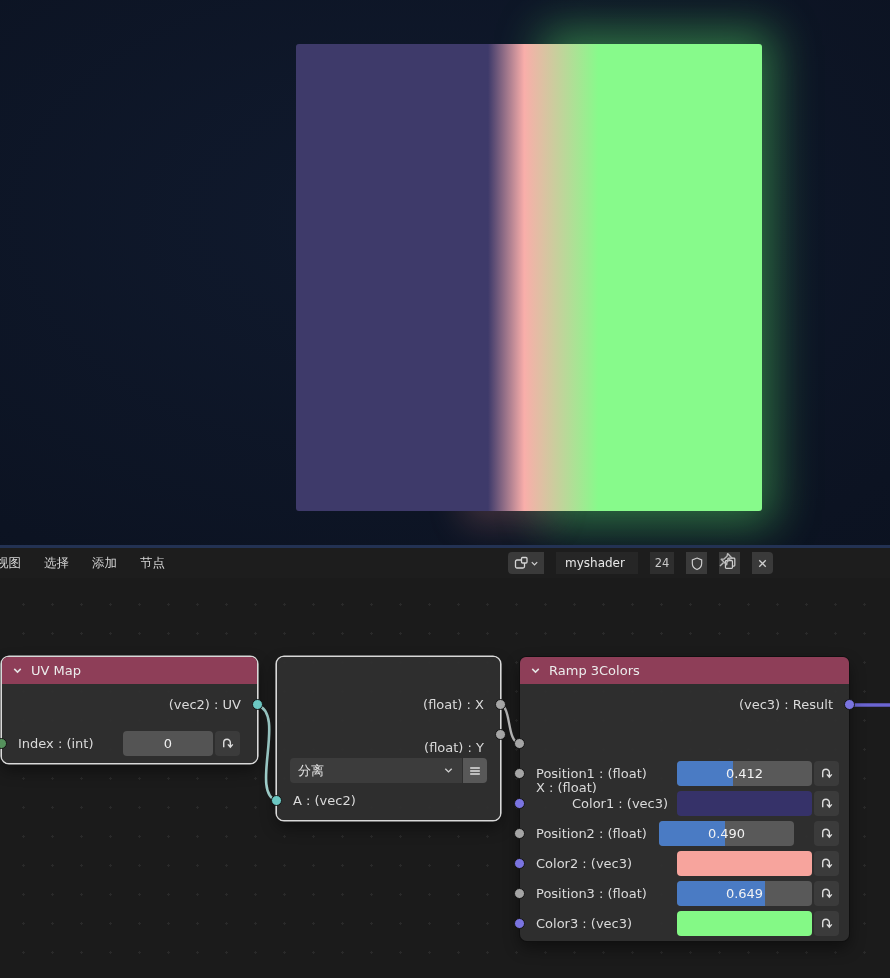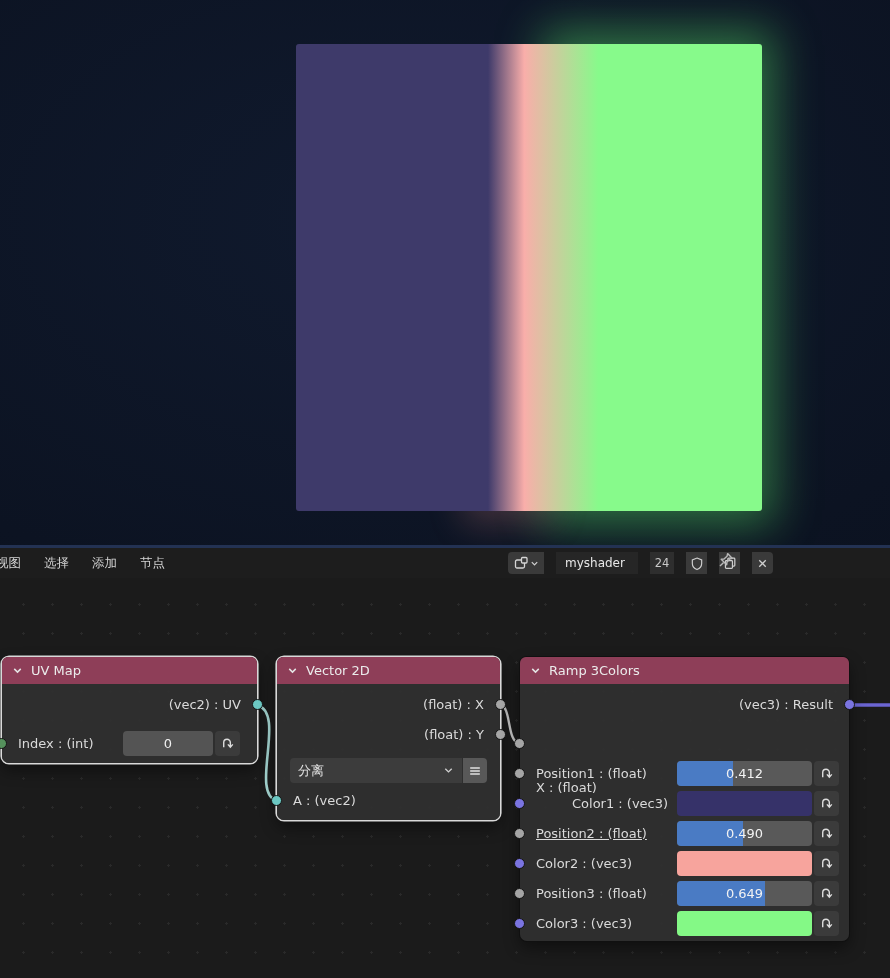--- a/index.html
+++ b/index.html
@@ -151,29 +151,23 @@
     <span class="socket left" style="top:81px; background:#55915c;"></span>
     <div class="intfield" style="left:121px; top:74px; width:90px;">0</div>
     <div class="resetbtn" style="left:213px; top:74px;">
       <svg width="17" height="17" viewBox="0 0 18 18">
         <path d="M5 13 V8 a3.5 3.5 0 0 1 7 0 v4.5 M9.4 9.9 L12 12.9 L14.6 9.9" fill="none" stroke="#dcdcdc" stroke-width="1.5"></path>
       </svg>
     </div>
   </div>
 
   <div class="node selected" style="left:277px; top:657px; width:223px; height:163px;">
-    <div class="node-header">
-      <svg width="13" height="13" viewBox="0 0 16 16">
-        <polyline points="4,6 8,10 12,6" fill="none" stroke="#e4e4e4" stroke-width="1.8"></polyline>
-      </svg>
-      <span>Vector 2D</span>
-    </div>
     <span class="out-label" style="top:40px;">(float) : X</span>
     <span class="socket right" style="top:42px; background:#a5a5a5;"></span>
-    <span class="out-label" style="top:70px;margin-left:44px;">(float) : Y</span>
+    <span class="out-label" style="top:83px;margin-left:44px;">(float) : Y</span>
     <span class="socket right" style="top:72px; background:#a5a5a5;"></span>
 
     <div class="dropdown" style="left:13px; top:101px; width:172px;">
       <span class="dd-label">分离</span>
       <svg width="11" height="11" viewBox="0 0 12 12">
         <polyline points="2.5,4 6,7.5 9.5,4" fill="none" stroke="#cfcfcf" stroke-width="1.5"></polyline>
       </svg>
     </div>
     <div class="hamburger" style="left:186px; top:101px; width:24px;">
       <svg width="14" height="14" viewBox="0 0 16 16">
@@ -212,23 +206,23 @@
 
     <span class="in-label" style="top:139px;margin-left:36px;">Color1 : (vec3)</span>
     <span class="socket left" style="top:141px; background:#7a74e0;"></span>
     <div class="swatch" style="left: 157px; top: 134px; width: 135px; background: rgb(54, 50, 105);"></div>
     <div class="resetbtn" style="left:294px; top:134px;">
       <svg width="17" height="17" viewBox="0 0 18 18">
         <path d="M5 13 V8 a3.5 3.5 0 0 1 7 0 v4.5 M9.4 9.9 L12 12.9 L14.6 9.9" fill="none" stroke="#dcdcdc" stroke-width="1.5"></path>
       </svg>
     </div>
 
-    <span class="in-label" style="top:169px;text-decoration:underline;">Position2 : (float)</span>
+    <span class="in-label" style="top:169px;">Position2 : (float)</span>
     <span class="socket left" style="top:171px; background:#a5a5a5;"></span>
-    <div class="slider" style="left:157px; top:164px; width:135px;">
+    <div class="slider" style="left:139px; top:164px; width:135px;">
       <div class="fill" style="width: 49%;"></div>
       <div class="val">0.490</div>
     </div>
     <div class="resetbtn" style="left:294px; top:164px;">
       <svg width="17" height="17" viewBox="0 0 18 18">
         <path d="M5 13 V8 a3.5 3.5 0 0 1 7 0 v4.5 M9.4 9.9 L12 12.9 L14.6 9.9" fill="none" stroke="#dcdcdc" stroke-width="1.5"></path>
       </svg>
     </div>
 
     <span class="in-label" style="top:199px;">Color2 : (vec3)</span>

